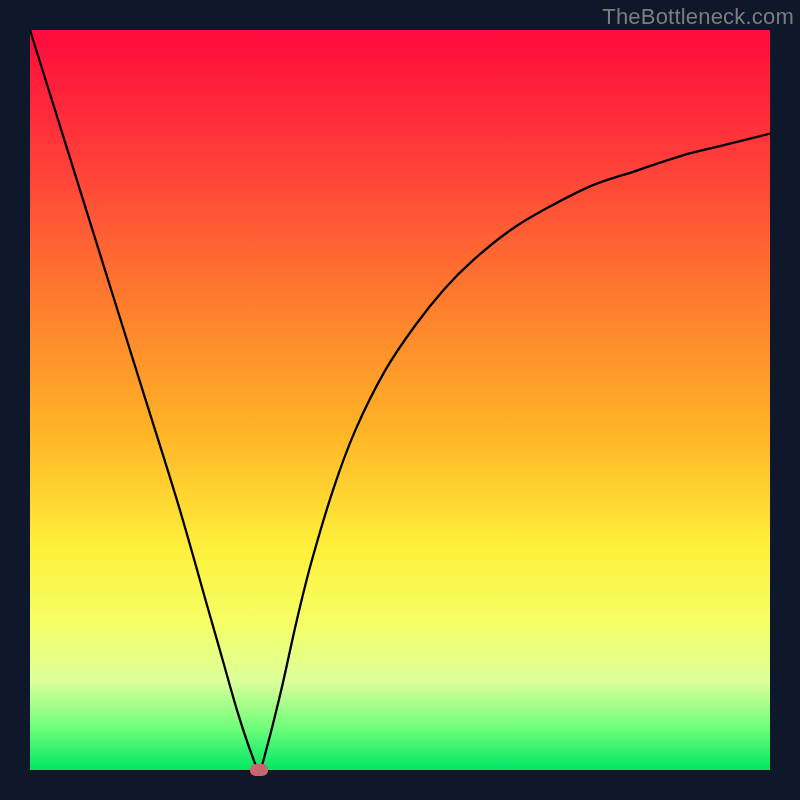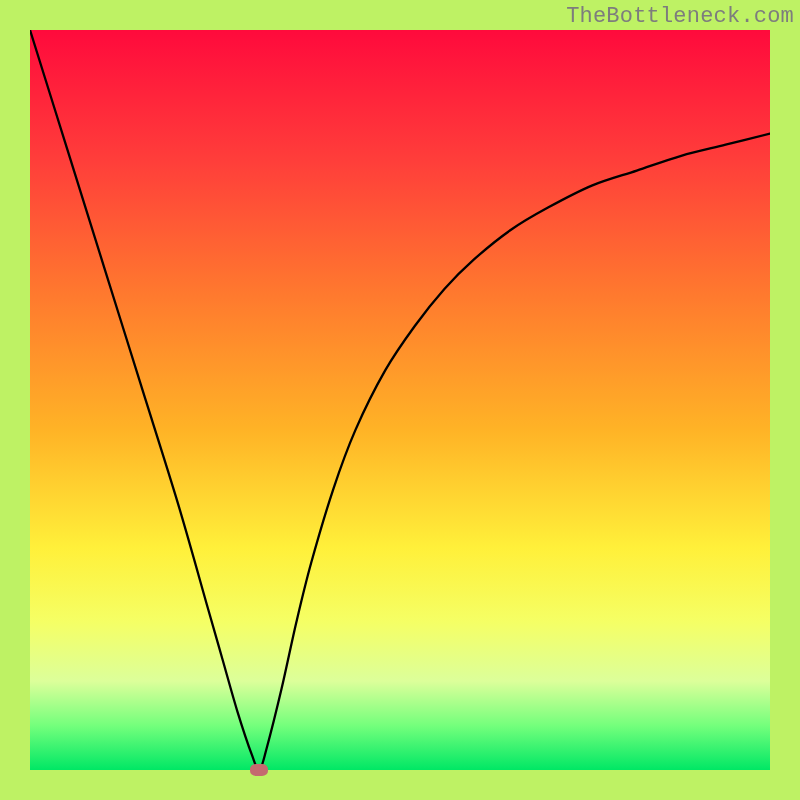--- a/index.html
+++ b/index.html
@@ -8,22 +8,21 @@
     width: 800px;
     height: 800px;
     overflow: hidden;
     background: #000;
     font-family: Arial, Helvetica, sans-serif;
   }
   .chart-wrap {
     position: relative;
     width: 800px;
     height: 800px;
-    background: #bef264;
-    font-family: Liberation Mono, monospace;
+    background: #0f172a;
   }
   .plot-area {
     position: absolute;
     left: 30px;
     top: 30px;
     width: 740px;
     height: 740px;
     background: linear-gradient(
       to bottom,
       #ff0a3c 0%,

